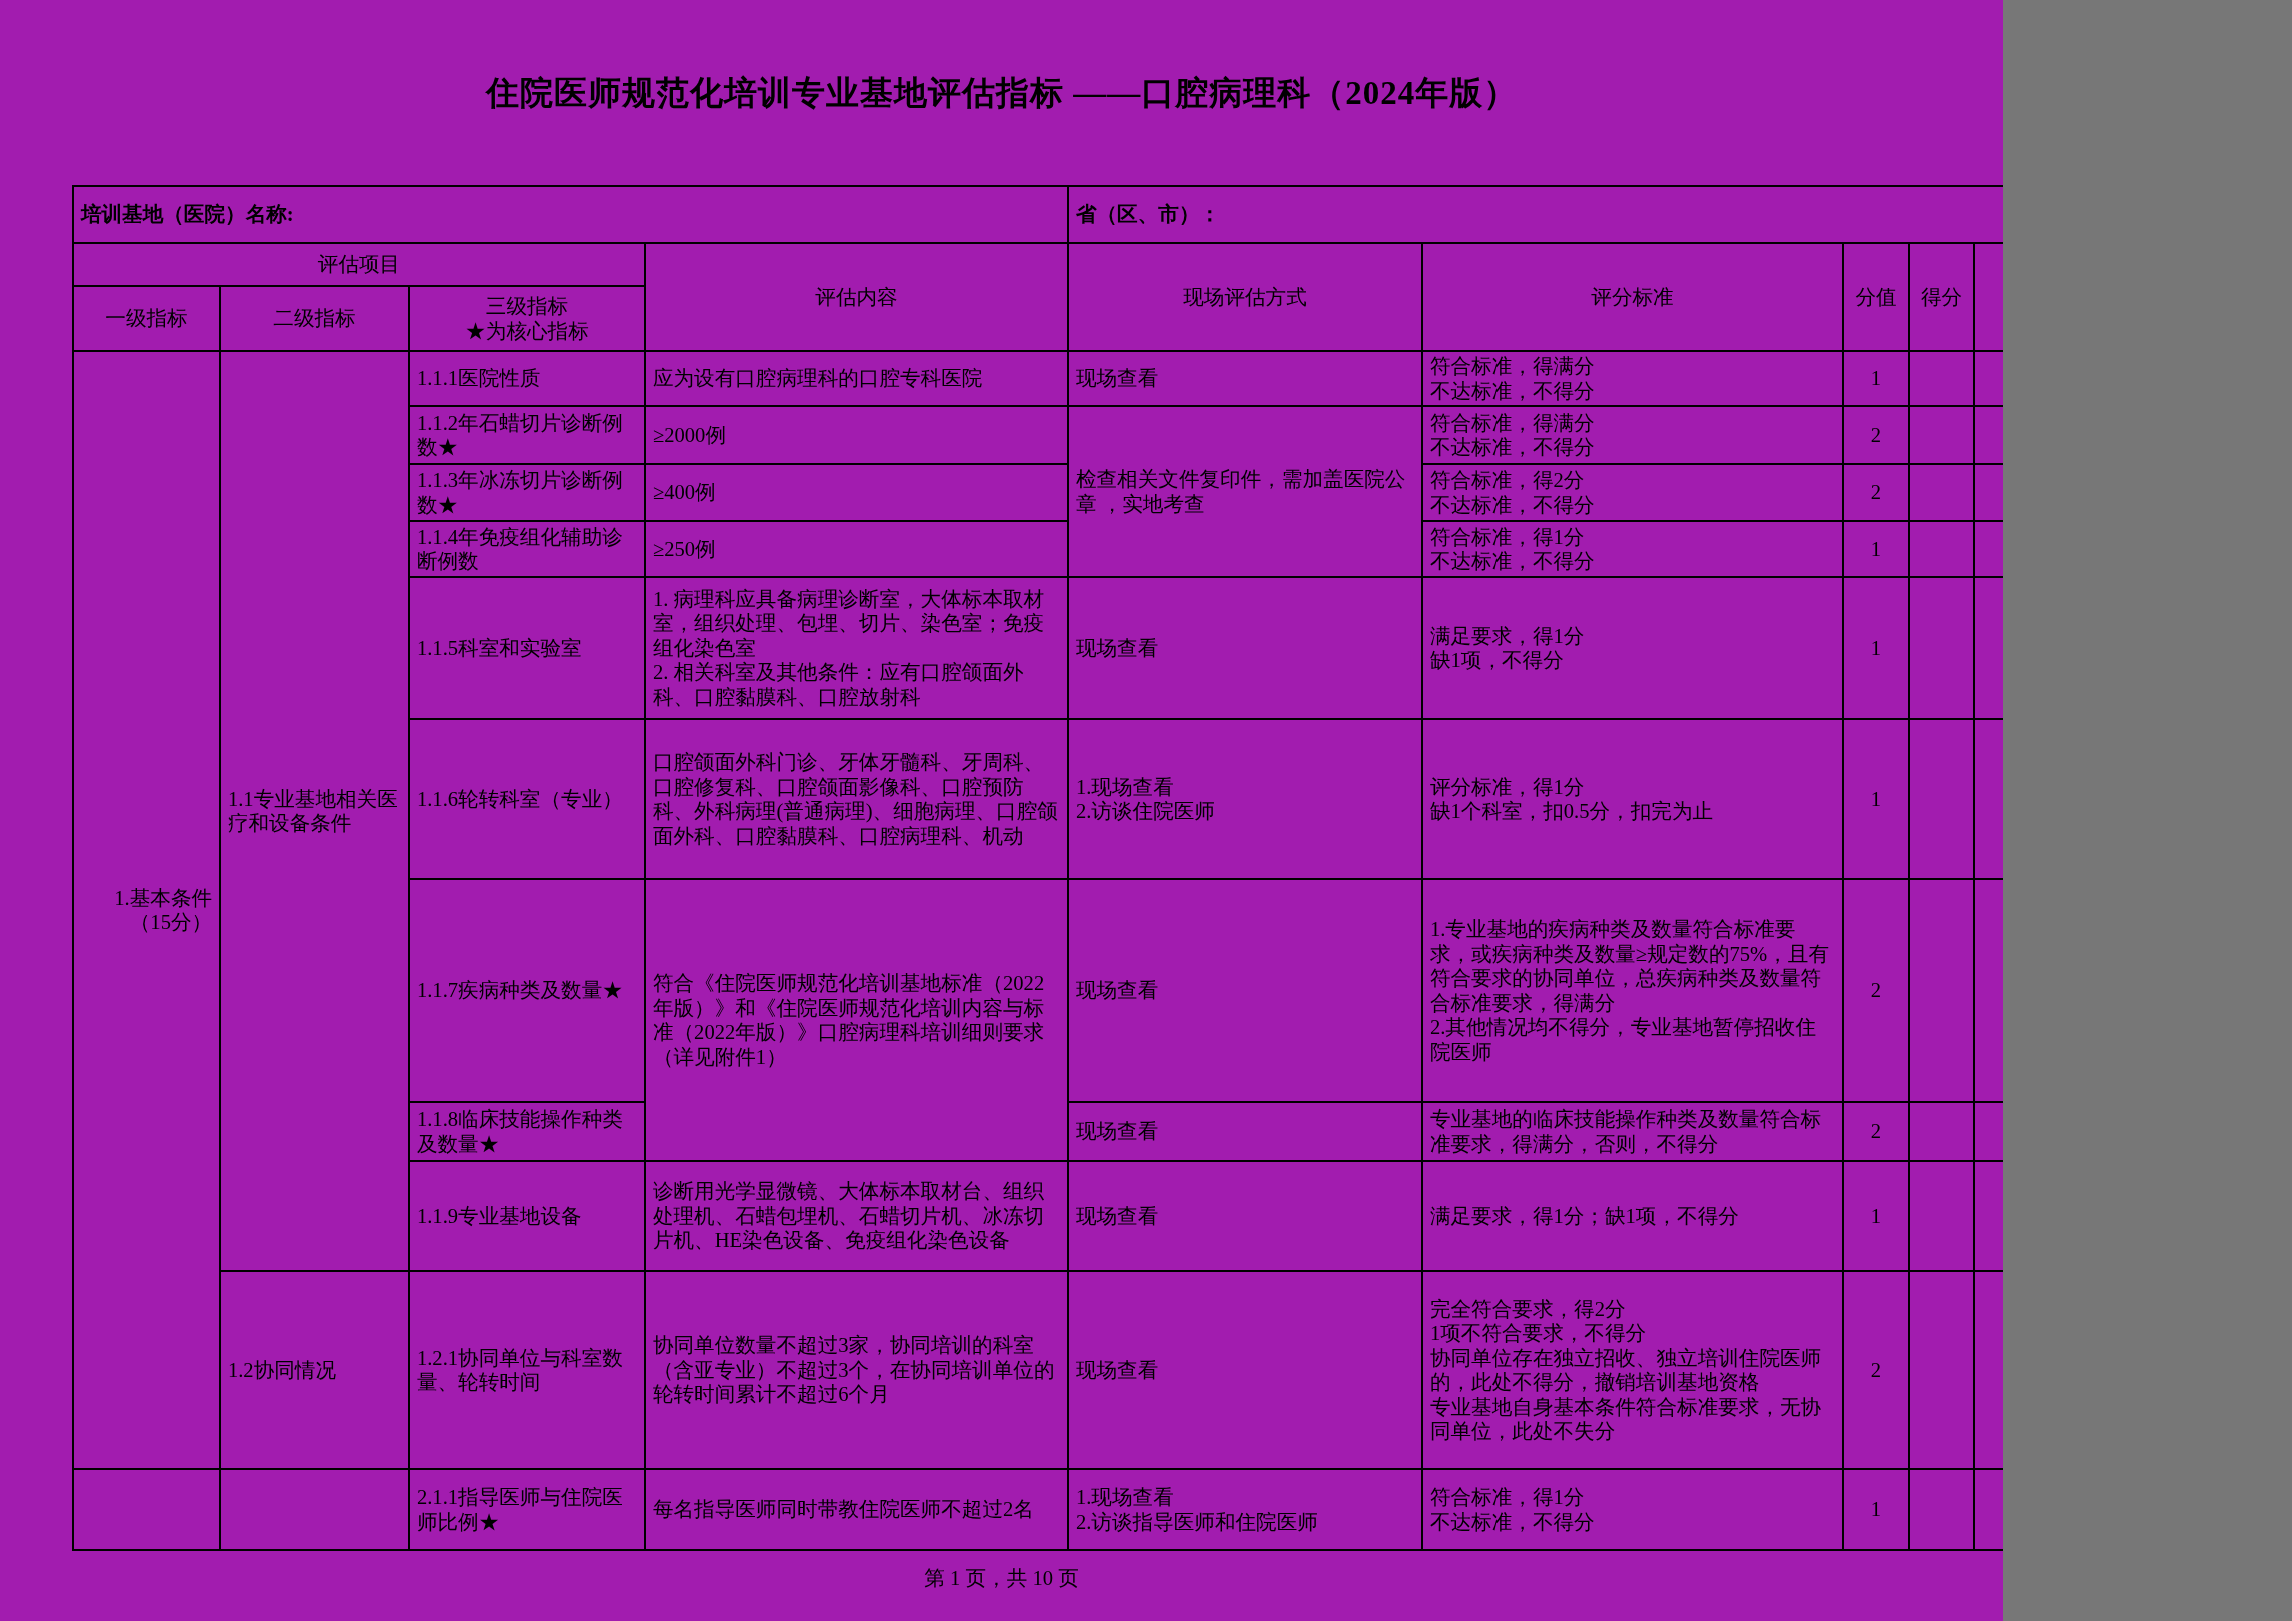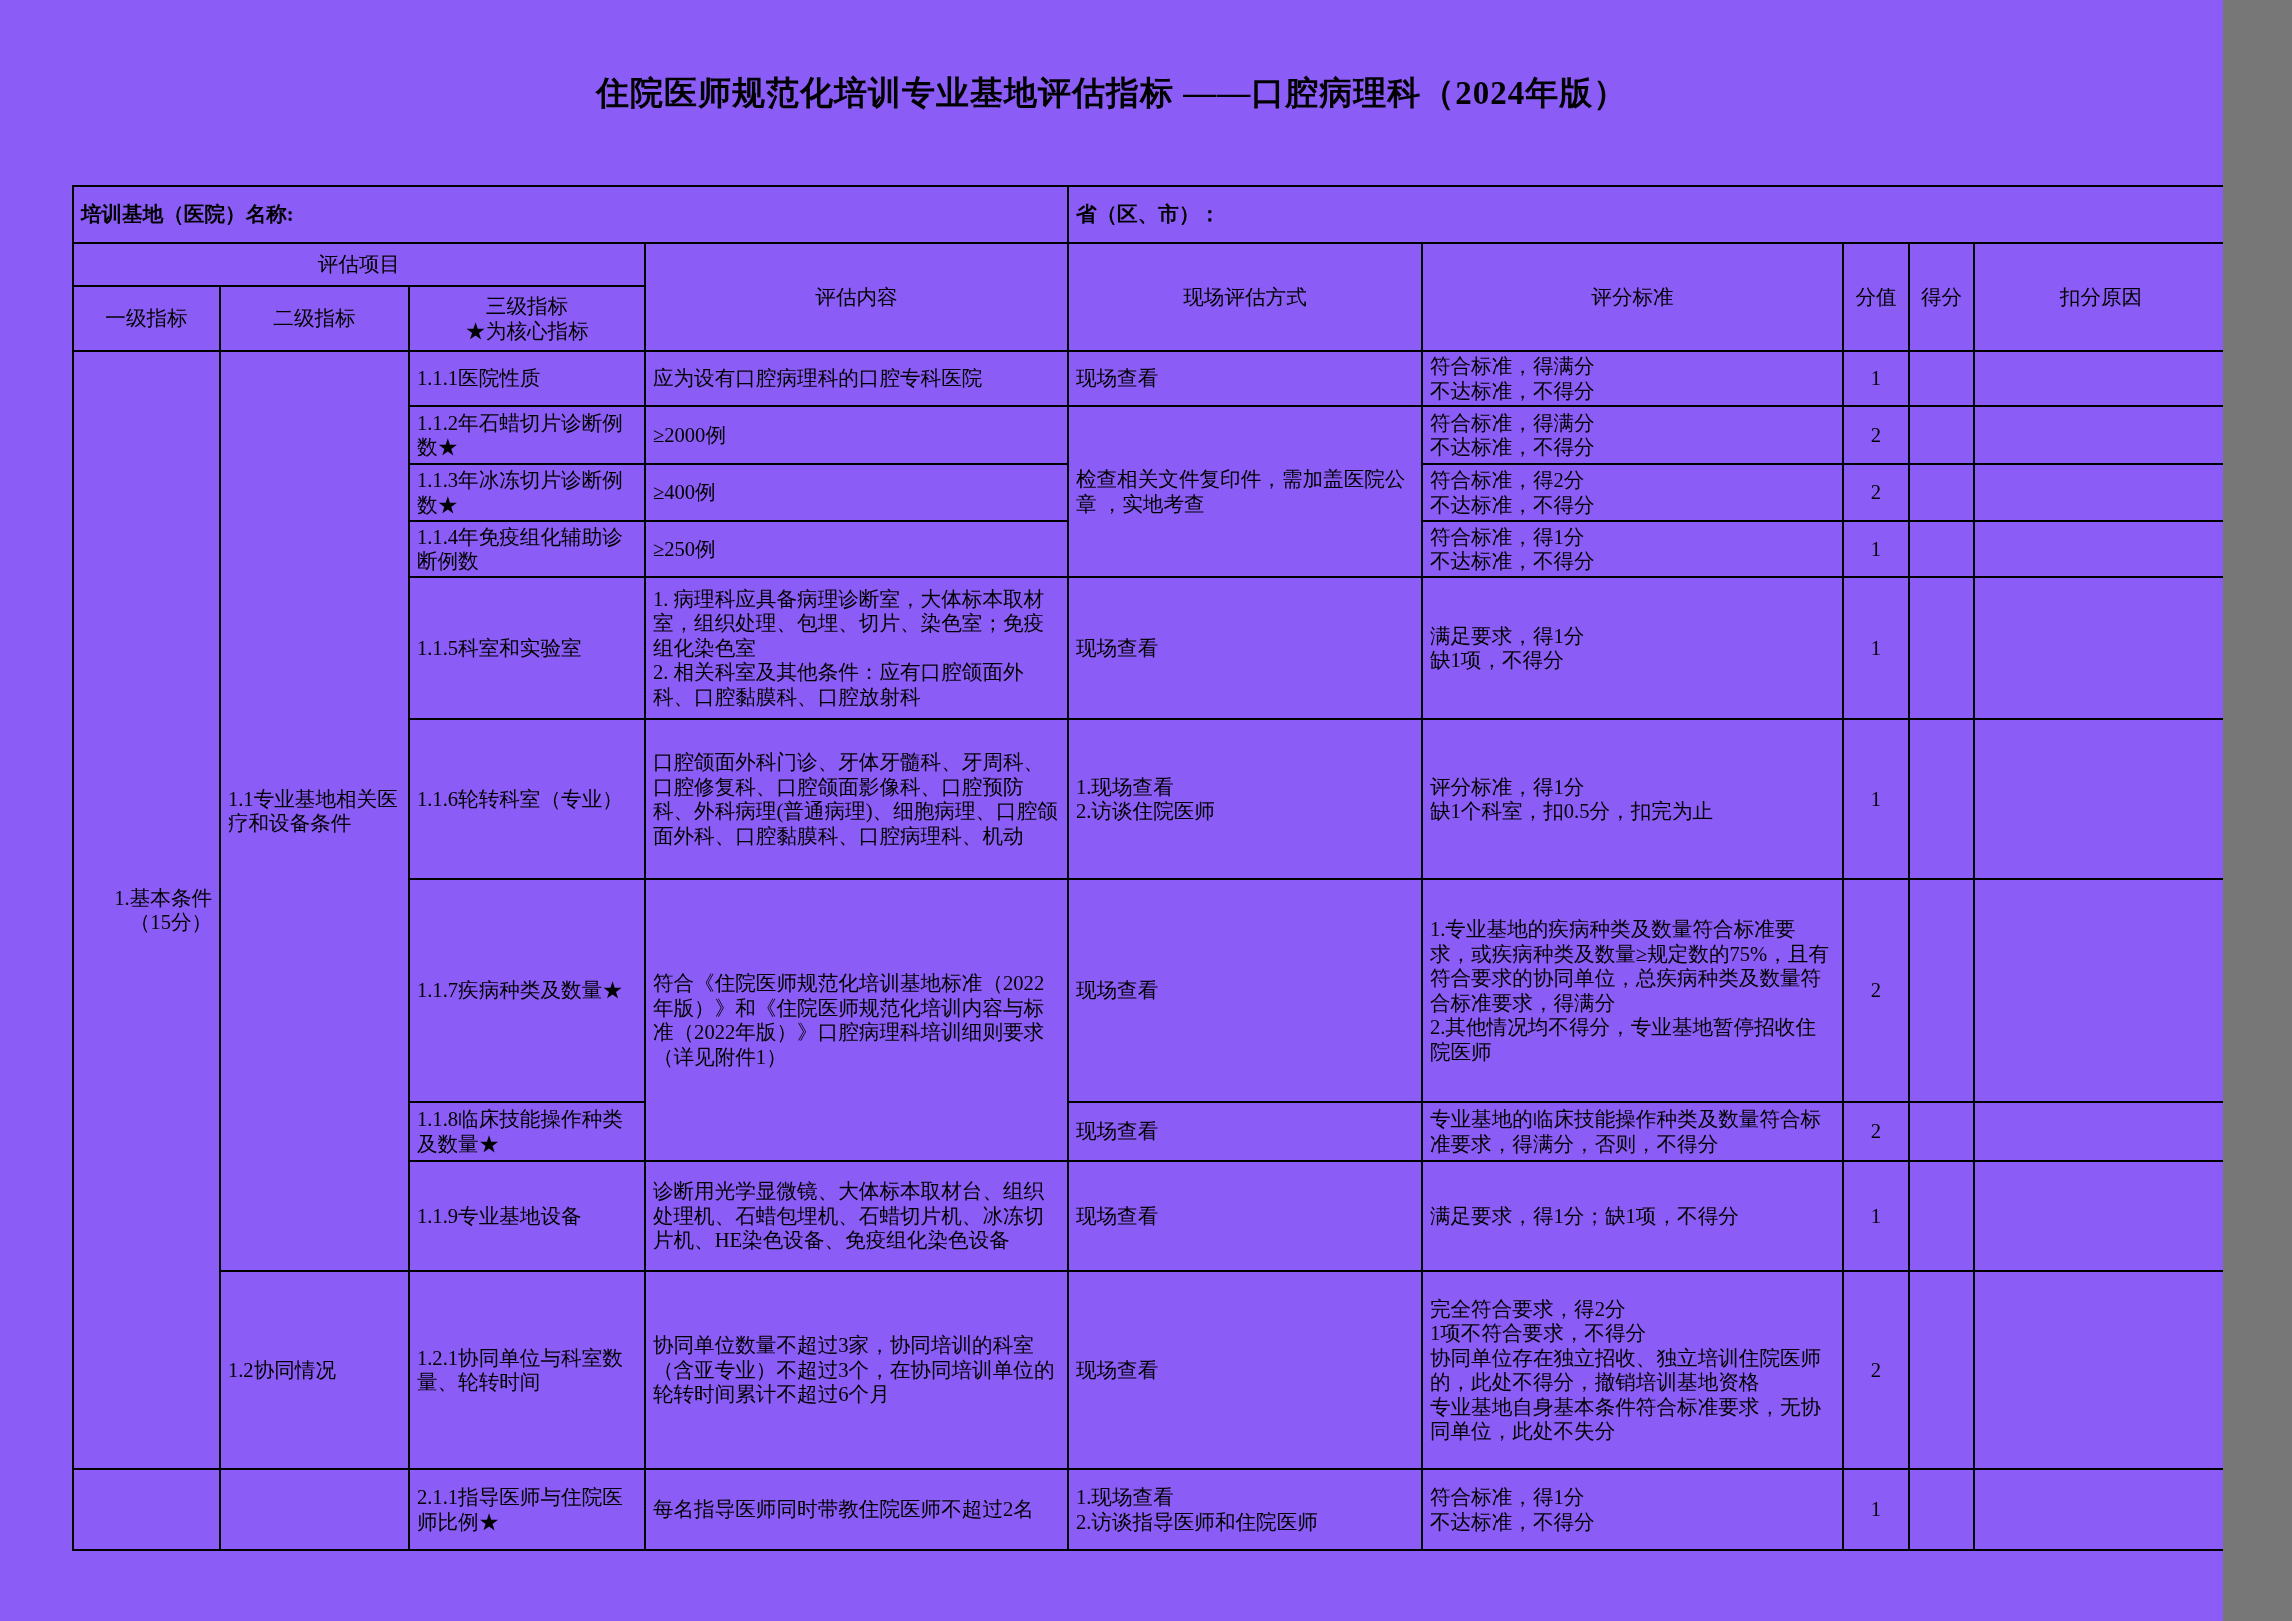--- a/index.html
+++ b/index.html
@@ -1,19 +1,19 @@
 <!DOCTYPE html>
 <html><head>
 <meta charset="utf-8">
 <style>
   html,body{margin:0;padding:0;background:#777;}
   .page{
     position:relative;
-    width:2223px;height:1621px;
-    background:#8b5cf6;
+    width:2003px;height:1621px;
+    background:#a21caf;
     font-family:"Liberation Serif","DejaVu Serif",serif;
     color:#000;
     overflow:hidden;
   }
   .doc-title{
     position:absolute;
     top:71px;left:0;width:100%;
     text-align:center;
     font-size:33px;
     font-weight:bold;
@@ -214,15 +214,16 @@
 2.访谈指导医师和住院医师</td>
       <td>符合标准，得1分
 不达标准，不得分</td>
       <td class="points">1</td>
       <td></td>
       <td></td>
     </tr>
   </tbody>
     </table>
 
+  <div class="page-footer">第 1 页，共 10 页</div>
 
 </div>
 
 
 </body></html>

